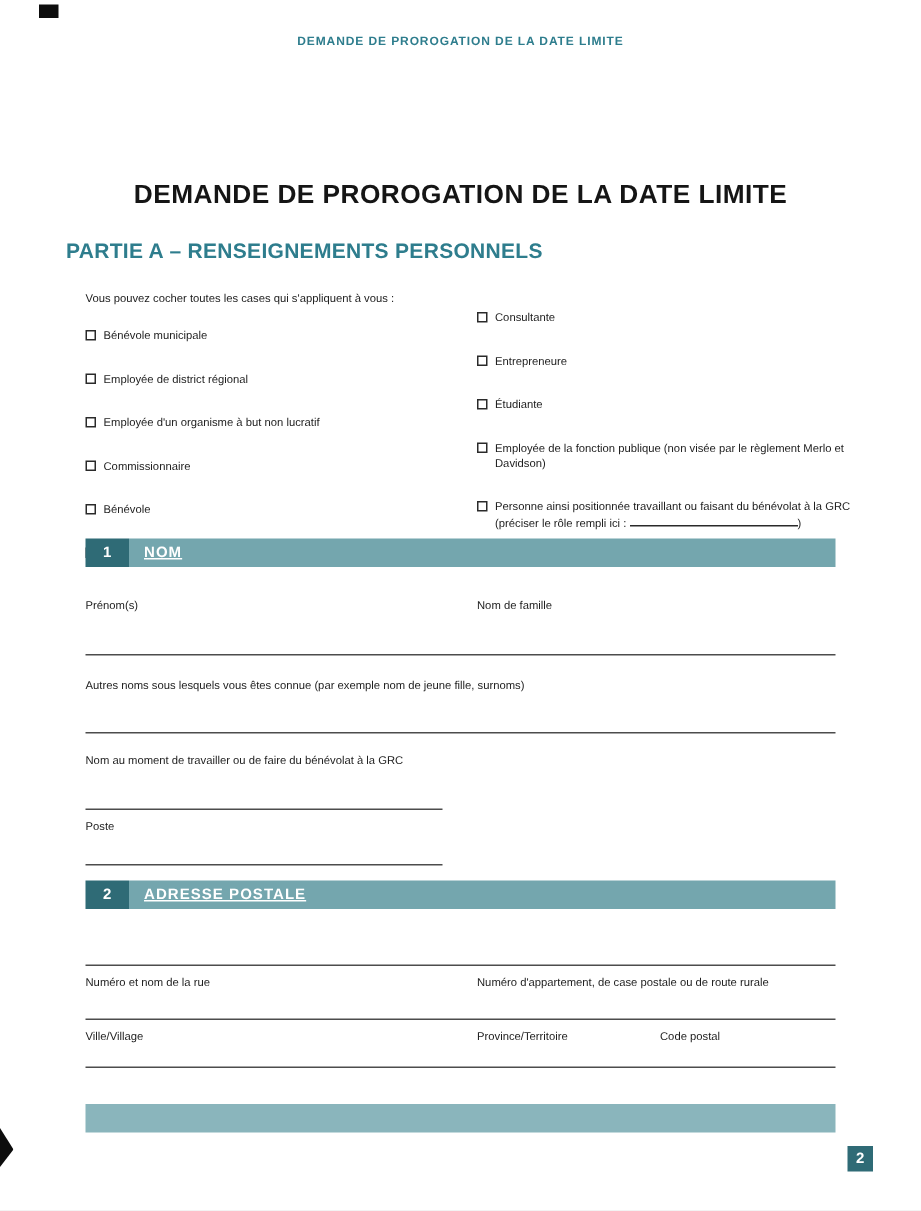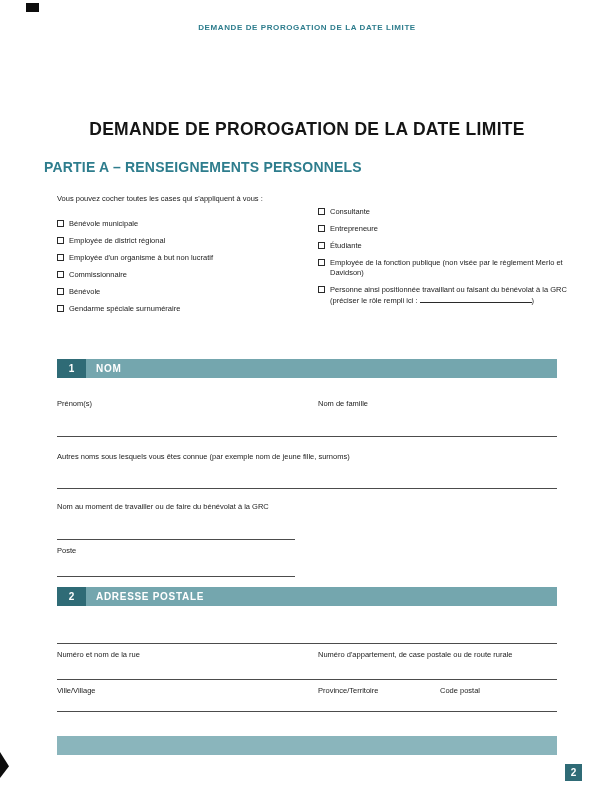--- a/index.html
+++ b/index.html
@@ -14,31 +14,31 @@
   .artifact-left { position:absolute; left:0; top:752px; width:9px; height:26px; background:#0d0d0d;
     clip-path: polygon(0 0, 100% 55%, 0 100%); }
   .running-header { position:absolute; top:23px; left:0; right:0; text-align:center;
     font-size:8px; font-weight:700; letter-spacing:.6px; color:var(--accent, #2e7d8d); }
   .title { position:absolute; top:119px; left:0; right:0; text-align:center;
     font-size:17.5px; font-weight:700; letter-spacing:.3px; color:#151515; }
   .part-heading { position:absolute; top:159px; left:44px;
     font-size:14px; font-weight:700; letter-spacing:.2px; color:var(--accent, #2e7d8d); }
   .instruction { position:absolute; top:193px; left:57px; width:232px;
     font-size:7.5px; line-height:11px; color:#222; }
-  .cb-col { position:absolute; display:flex; flex-direction:column; }
+  .cb-col { position:absolute; display:flex; flex-direction:column;gap:12px; }
   .cb-item { display:flex; gap:5px; margin-bottom:7px; font-size:7.5px; line-height:10px; color:#1c1c1c; }
   .cb { flex:0 0 auto; width:7px; height:7px; border:1px solid #2a2a2a; background:#fff; margin-top:1px; }
   .blank { display:inline-block; width:112px; height:8px; border-bottom:1px solid #2a2a2a; vertical-align:baseline; }
   .caption { position:absolute; font-size:7.5px; line-height:10px; color:#1c1c1c; }
   .rule { position:absolute; height:0; border-bottom:1px solid var(--line, #4c4c4c); }
   .section-bar { position:absolute; left:57px; width:500px; height:19px; display:flex; }
   .sec-num { width:29px; background:var(--bar_dark, #2f6b76); color:#fff; font-size:10px; font-weight:700;
     display:flex; align-items:center; justify-content:center; }
   .sec-title { flex:1; background:var(--bar, #74a6ae); color:#fff; font-size:10px; font-weight:700;
-    letter-spacing:.7px; display:flex; align-items:center; padding-left:10px; }
+    letter-spacing:.7px; display:flex; align-items:center; padding-left:10px;text-decoration:underline; }
   .bottom-bar { position:absolute; left:57px; top:736px; width:500px; height:19px; background:var(--bar_light, #8ab5bc); }
   .page-num { position:absolute; left:565px; top:764px; width:17px; height:17px;
     background:var(--bar_dark, #2f6b76); color:#fff; font-size:10px; font-weight:700;
     display:flex; align-items:center; justify-content:center; }
 </style>
 </head>
 <body>
 
 <div class="page">
 

